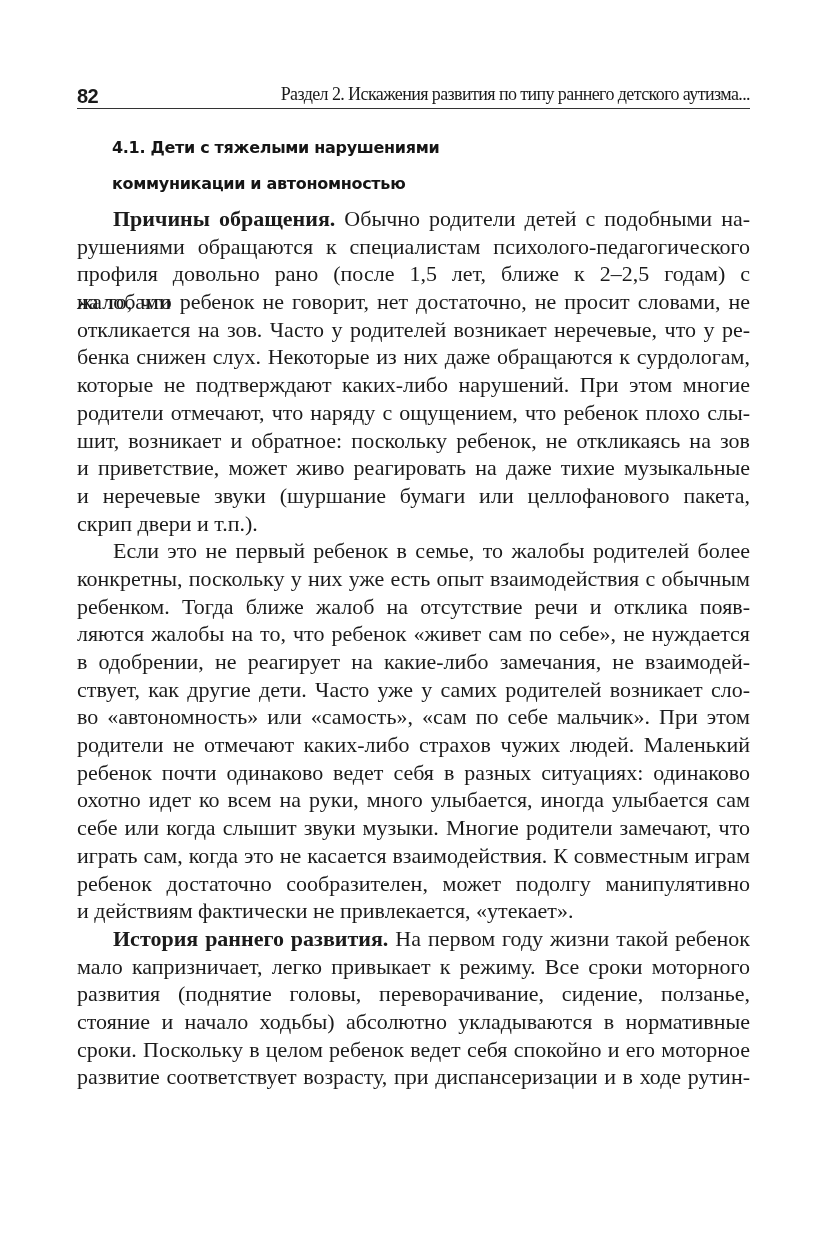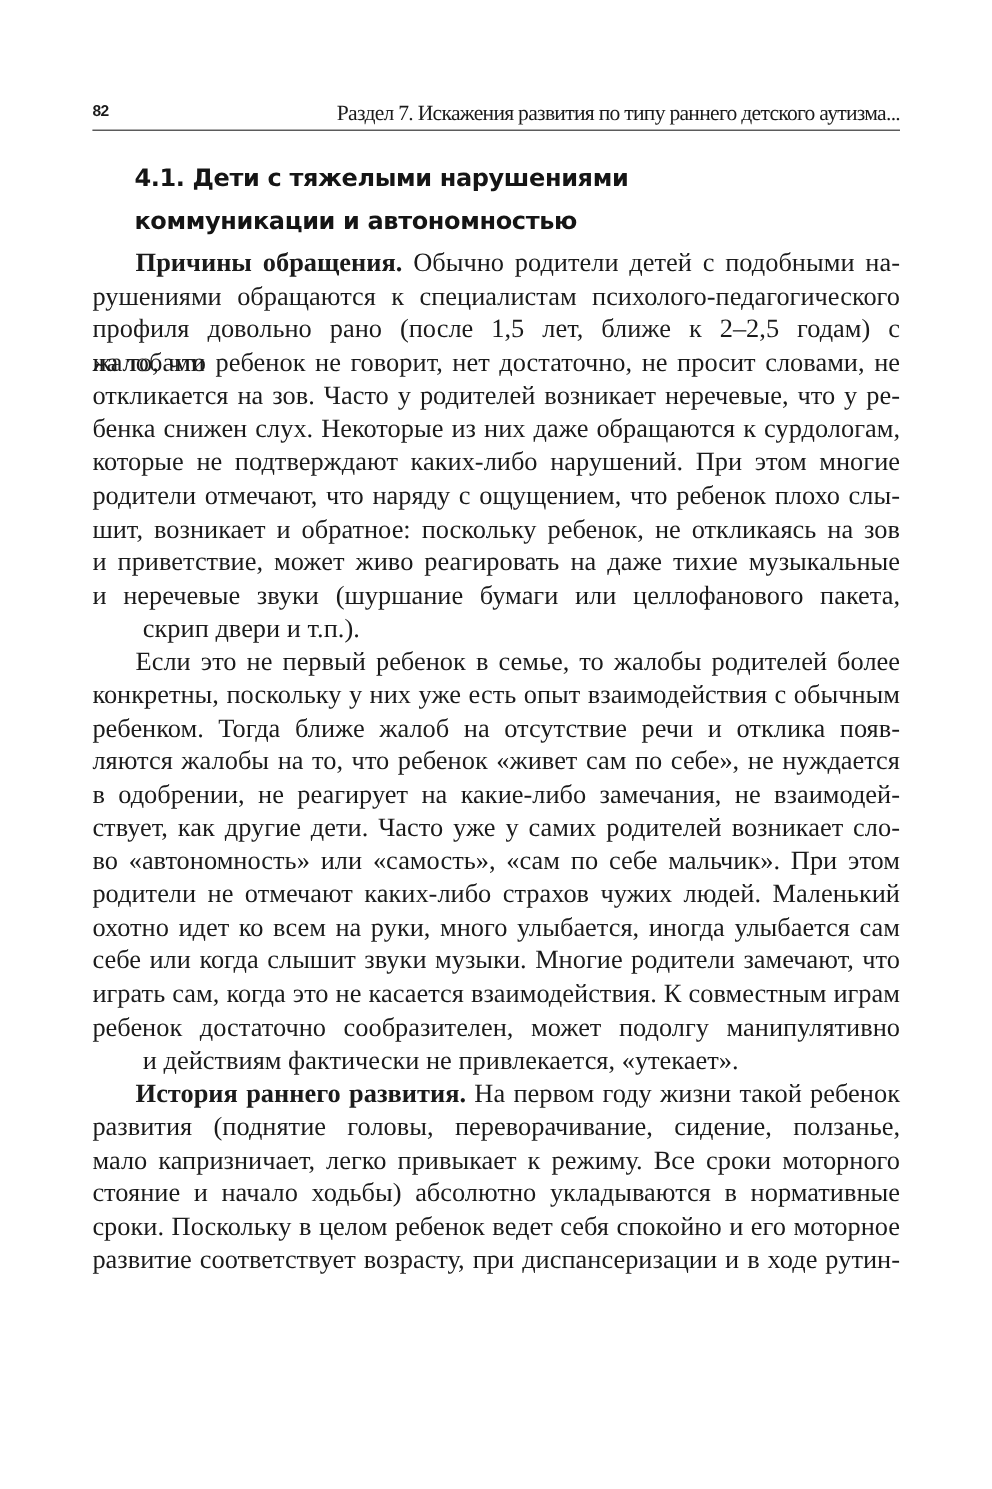--- a/index.html
+++ b/index.html
@@ -1,39 +1,39 @@
 <!DOCTYPE html>
 <html><head>
 <meta charset="utf-8">
 <style>
   html, body { margin: 0; padding: 0; background: #ffffff; }
   body { width: 827px; height: 1241px; position: relative; overflow: hidden; color: #1a1a1a; }
   .page { position: absolute; left: 0; top: 0; width: 827px; height: 1241px; background: #fff; }
   .header { position: absolute; left: 77px; top: 84px; width: 673px; height: 24px; border-bottom: 1px solid #333; }
-  .page-num { position: absolute; left: 0; top: 1px; font-family: "Liberation Sans", sans-serif; font-weight: bold; font-size: 13px; letter-spacing: -0.5px; }
+  .page-num { position: absolute; left: 0; top: 1px; font-family: "Liberation Sans", sans-serif; font-weight: bold; font-size: 20px; letter-spacing: -0.5px; }
   .running-head { position: absolute; right: 0; top: 0; font-family: "Liberation Serif", serif; font-size: 18px; letter-spacing: -0.6px; white-space: nowrap; }
-  .title { position: absolute; left: 112px; top: 130px; font-family: "DejaVu Sans", sans-serif; font-weight: bold; font-size: 20px; line-height: 36px; letter-spacing: -0.3px; color: #151515; }
+  .title { position: absolute; left: 112px; top: 130px; font-family: "DejaVu Sans", sans-serif; font-weight: bold; font-size: 16px; line-height: 36px; letter-spacing: -0.3px; color: #151515; }
   .title div { white-space: nowrap; }
   .body { position: absolute; left: 77px; top: 205px; width: 673px; font-family: "Liberation Serif", serif; font-size: 22px; line-height: 27.7px; color: #1b1b1b; }
   .line { display: block; text-align: justify; text-align-last: justify; white-space: nowrap; overflow: visible; height: 27.7px; }
   .line.last { text-align-last: left; }
   .line.indent { padding-left: 36px; }
   .lead { font-weight: bold; }
   .line span { white-space: normal; }
   .line-inner { display: block; width: 100%; text-align: justify; text-align-last: justify; white-space: normal; }
-  .line.last .line-inner { text-align-last: left; margin-left: 42px; }
+  .line.last .line-inner { text-align-last: left; }
 </style>
 </head>
 <body>
 
 <div class="page">
 
   <div class="header">
     <span class="page-num">82</span>
-    <span class="running-head">Раздел 7. Искажения развития по типу раннего детского аутизма...</span>
+    <span class="running-head">Раздел 2. Искажения развития по типу раннего детского аутизма...</span>
   </div>
 
   <div class="title">
     <div>4.1. Дети с тяжелыми нарушениями</div>
     <div>коммуникации и автономностью</div>
   </div>
 
   <div class="body">
 
     <div>
@@ -94,20 +94,23 @@
       <div class="line">
           <span class="line-inner">ствует, как другие дети. Часто уже у самих родителей возникает сло-</span>
         </div>
       <div class="line">
           <span class="line-inner">во «автономность» или «самость», «сам по себе мальчик». При этом</span>
         </div>
       <div class="line">
           <span class="line-inner">родители не отмечают каких-либо страхов чужих людей. Маленький</span>
         </div>
       <div class="line">
+          <span class="line-inner">ребенок почти одинаково ведет себя в разных ситуациях: одинаково</span>
+        </div>
+      <div class="line">
           <span class="line-inner">охотно идет ко всем на руки, много улыбается, иногда улыбается сам</span>
         </div>
       <div class="line">
           <span class="line-inner">себе или когда слышит звуки музыки. Многие родители замечают, что</span>
         </div>
       <div class="line">
           <span class="line-inner">играть сам, когда это не касается взаимодействия. К совместным играм</span>
         </div>
       <div class="line">
           <span class="line-inner">ребенок достаточно сообразителен, может подолгу манипулятивно</span>
@@ -115,24 +118,24 @@
       <div class="line last">
           <span class="line-inner">и действиям фактически не привлекается, «утекает».</span>
         </div>
     </div>
 
     <div>
       <div class="line indent">
           <span class="line-inner"><span class="lead">История раннего развития.</span><span> На первом году жизни такой ребенок</span></span>
         </div>
       <div class="line">
-          <span class="line-inner">развития (поднятие головы, переворачивание, сидение, ползанье,</span>
+          <span class="line-inner">мало капризничает, легко привыкает к режиму. Все сроки моторного</span>
         </div>
       <div class="line">
-          <span class="line-inner">мало капризничает, легко привыкает к режиму. Все сроки моторного</span>
+          <span class="line-inner">развития (поднятие головы, переворачивание, сидение, ползанье,</span>
         </div>
       <div class="line">
           <span class="line-inner">стояние и начало ходьбы) абсолютно укладываются в нормативные</span>
         </div>
       <div class="line">
           <span class="line-inner">сроки. Поскольку в целом ребенок ведет себя спокойно и его моторное</span>
         </div>
       <div class="line">
           <span class="line-inner">развитие соответствует возрасту, при диспансеризации и в ходе рутин-</span>
         </div>

